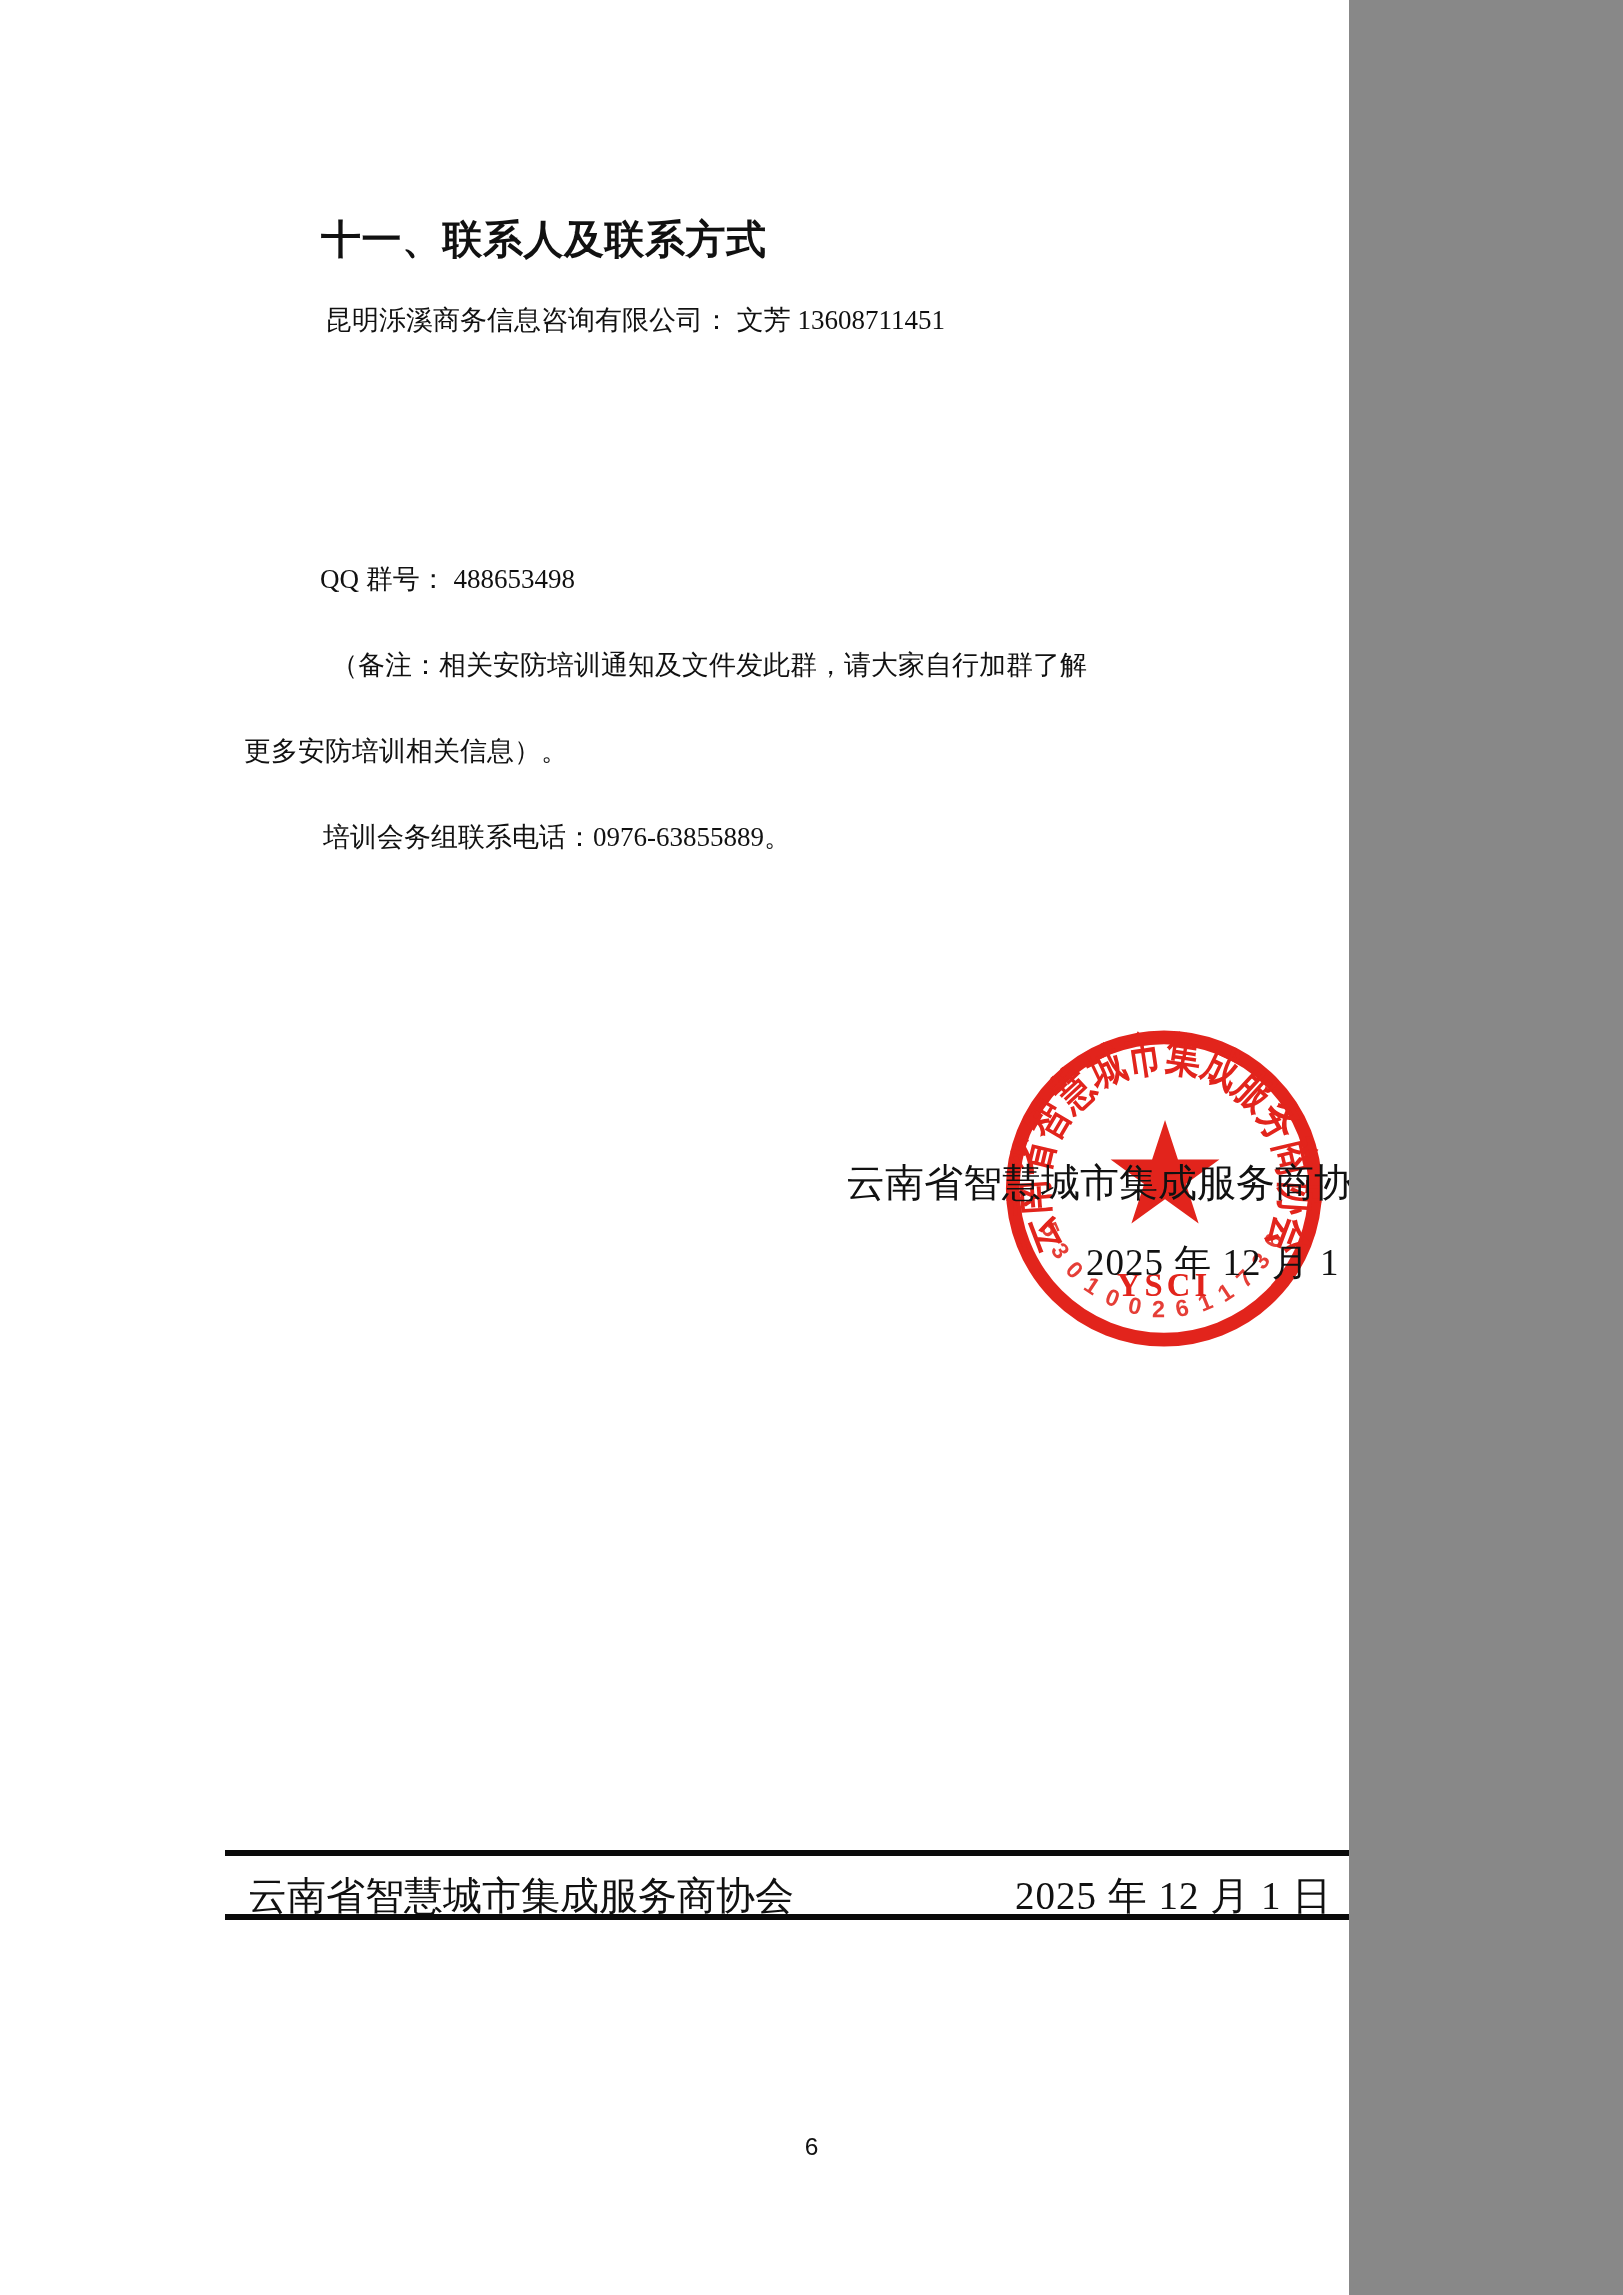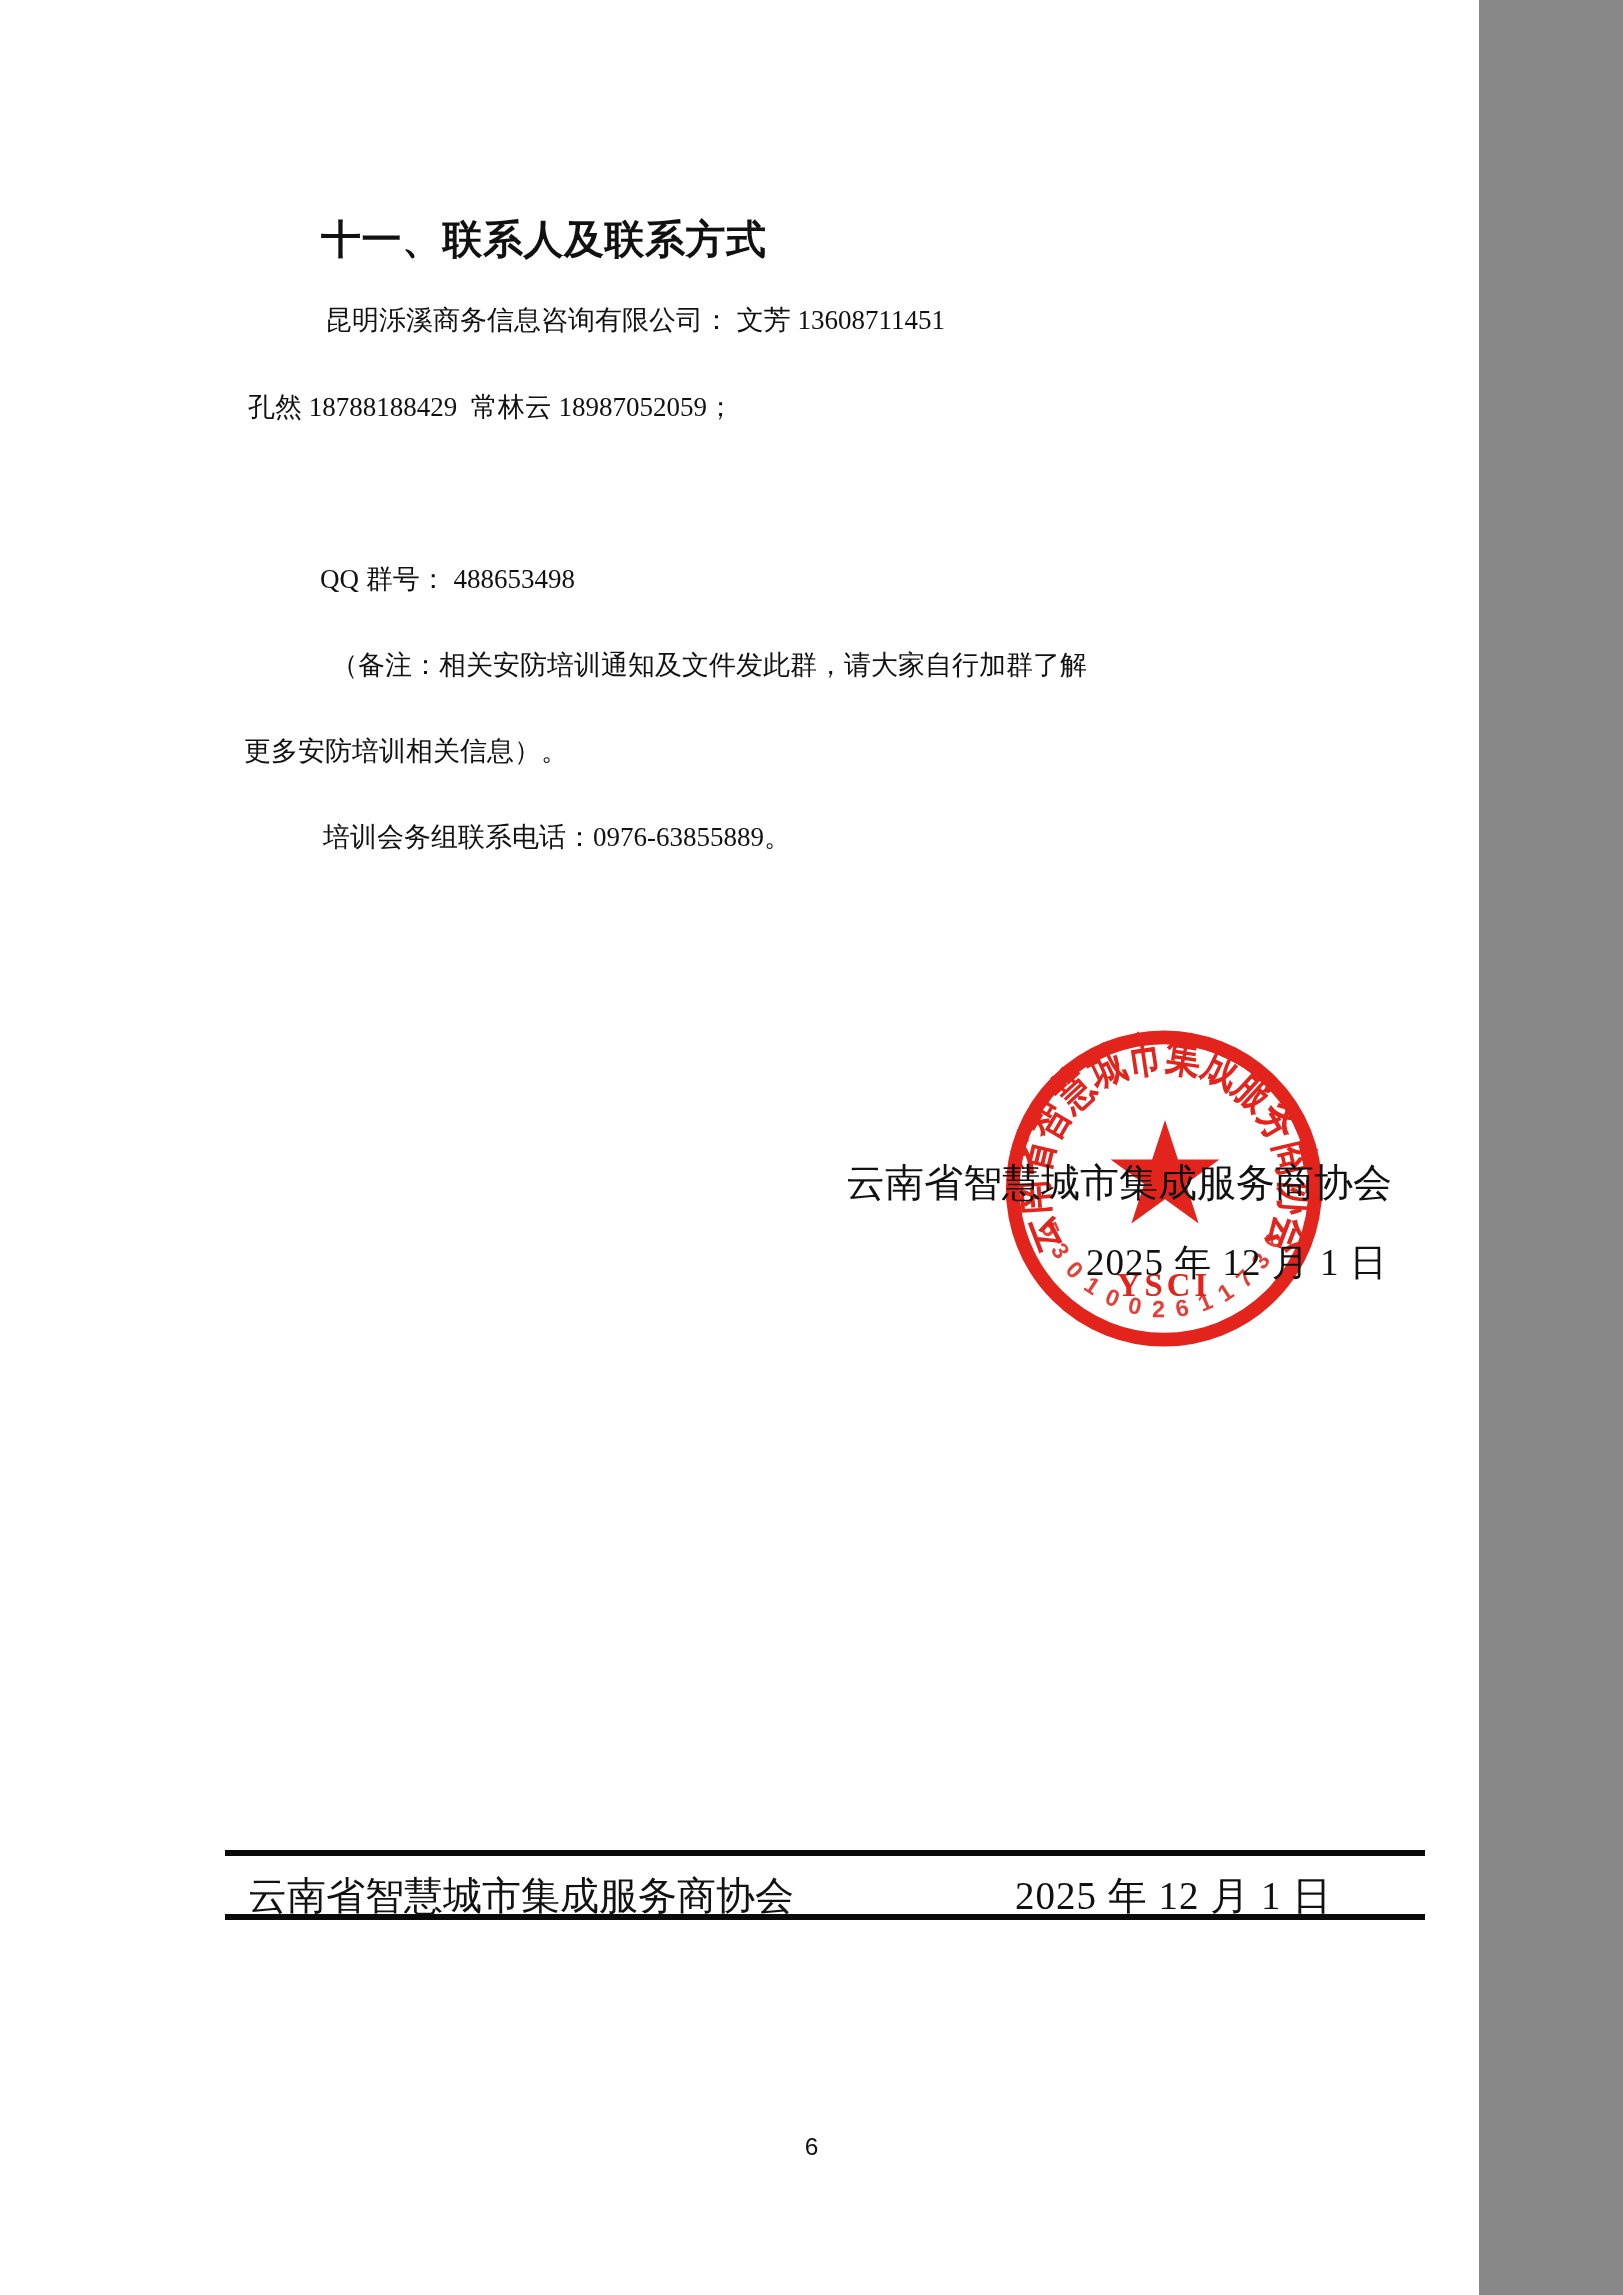--- a/index.html
+++ b/index.html
@@ -1,18 +1,18 @@
 <!DOCTYPE html>
 <html style="--stamp-color: #e2241c;font-size:8.2px"><head>
 <meta charset="utf-8">
 <style>
   html, body { margin: 0; padding: 0; background: #888; }
   .page {
     position: relative;
-    width: 1479px;
+    width: 1349px;
     height: 2295px;
     background: #ffffff;
     overflow: hidden;
     font-family: "Liberation Serif", "DejaVu Serif", serif;
     color: #111111;
   }
   .abs { position: absolute; white-space: pre; line-height: 1.06; }
   .heading {
     font-family: "Liberation Sans", "DejaVu Sans", sans-serif;
     font-weight: 700;
@@ -67,21 +67,20 @@
   }
 </style>
 </head>
 <body>
 
 <div class="page">
 
   <div class="abs heading" style="left:321px; top:218px;">十一、联系人及联系方式</div>
 
   <div class="abs bodyline" style="left:325px; top:306px;">昆明泺溪商务信息咨询有限公司： 文芳 13608711451</div>
-  <div class="abs bodyline" style="left:248px; top:393px;">孔然 18788188429  常林云 18987052059；</div>
   <div class="abs bodyline" style="left:320px; top:565px;">QQ 群号： 488653498</div>
   <div class="abs bodyline" style="left:331px; top:651px;">（备注：相关安防培训通知及文件发此群，请大家自行加群了解</div>
   <div class="abs bodyline" style="left:244px; top:737px;">更多安防培训相关信息）。</div>
   <div class="abs bodyline" style="left:323px; top:823px;">培训会务组联系电话：0976-63855889。</div>
 
   <div class="stamp">
     <svg viewBox="0 0 650 650">
       <circle class="stamp-ring" cx="325" cy="322" r="296" stroke-width="27"></circle>
       <path id="sealArcTop" d="M 113.1 416.4 A 232 232 0 1 1 536.9 416.4" fill="none"></path>
       <path id="sealArcBottom" d="M 85.3 399.9 A 252 252 0 0 0 564.7 399.9" fill="none"></path>

